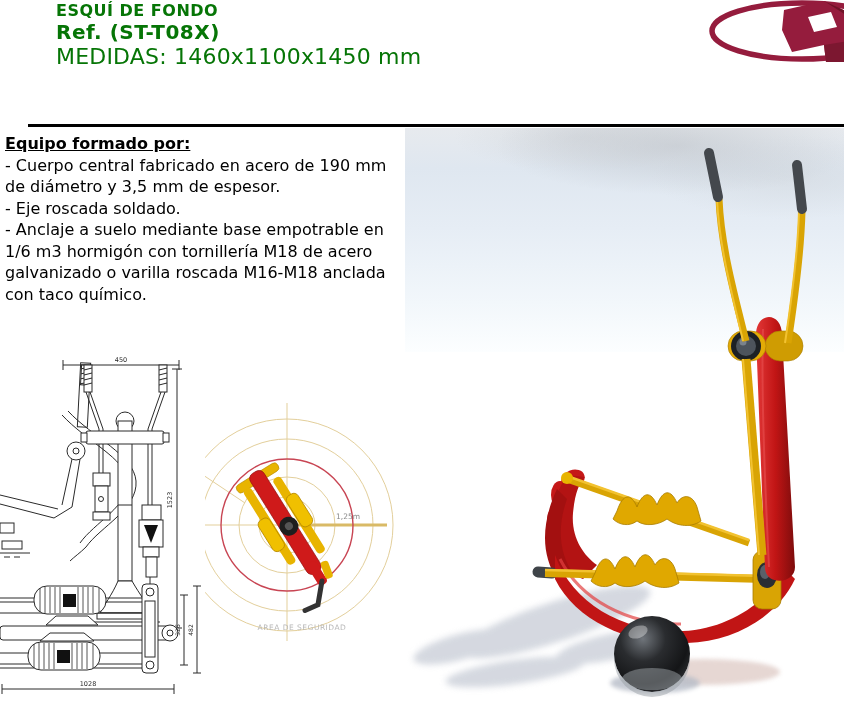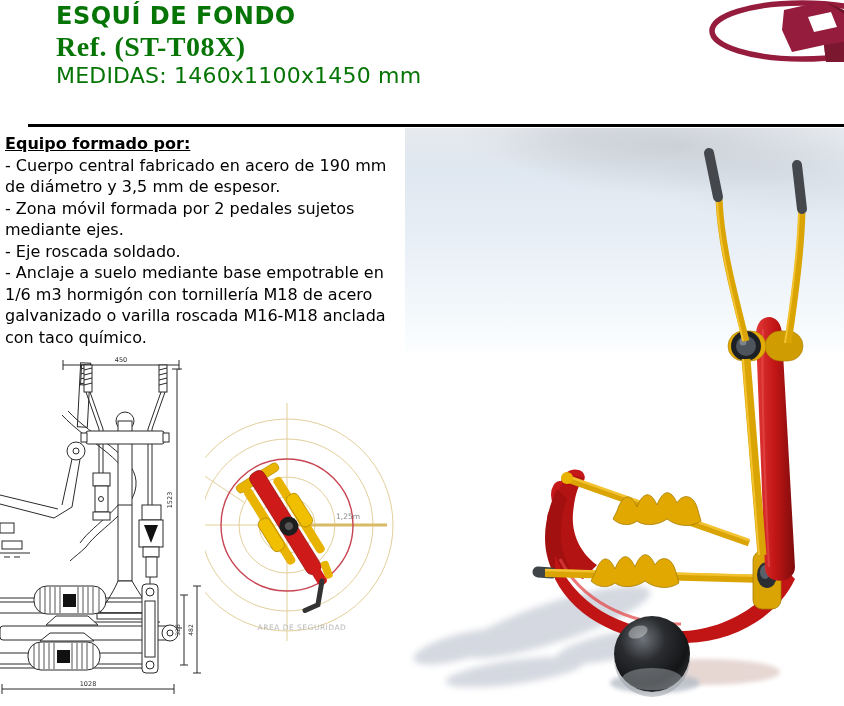--- a/index.html
+++ b/index.html
@@ -1,21 +1,21 @@
 <!DOCTYPE html>
 <html><head>
 <meta charset="utf-8">
 <style>
   html,body{margin:0;padding:0;background:#fff;}
   .page{position:relative;width:844px;height:706px;background:#ffffff;overflow:hidden;
         font-family:"DejaVu Sans","Liberation Sans",sans-serif;}
   
   .title-block{position:absolute;left:56px;top:2px;color:#067506;line-height:1.18;}
-  .title-line1{font-size:24px;font-weight:bold;letter-spacing:.5px;}
-  .title-line2{font-size:28px;font-weight:bold;letter-spacing:.5px;font-family:Liberation Serif, serif;}
+  .title-line1{font-size:16px;font-weight:bold;letter-spacing:.5px;}
+  .title-line2{font-size:20px;font-weight:bold;letter-spacing:.5px;}
   .title-line3{font-size:22px;font-weight:normal;letter-spacing:.2px;}
   .logo-box{position:absolute;top:0;right:0;width:150px;height:70px;overflow:hidden;}
   .rule{position:absolute;left:28px;top:124px;width:816px;height:3px;background:#000;}
   
   .desc{position:absolute;left:5px;top:133px;width:402px;color:#000;font-size:16px;line-height:21.5px;}
   .desc-heading{font-weight:bold;text-decoration:underline;margin:0 0 1px 0;}
   .desc p{margin:0;}
   
   .drawings{position:absolute;left:0;top:355px;width:215px;height:351px;}
   .safety{position:absolute;left:205px;top:403px;width:205px;height:253px;}
@@ -50,21 +50,20 @@
       <path fill="#6f1428" d="M130,1 L154,12 L160,34 L160,20 Z"></path>
       <path fill="#7c1730" d="M130,45 L160,40 L160,62 L132,62 Z"></path>
     </svg>
   </div>
 
   <div class="rule"></div>
 
   <div class="desc">
     <p class="desc-heading">Equipo formado por:</p>
     <p>- Cuerpo central fabricado en acero de 190 mm de diámetro y 3,5 mm de espesor.</p>
-    <p>- Zona móvil formada por 2 pedales sujetos mediante ejes.</p>
     <p>- Eje roscada soldado.</p>
     <p>- Anclaje a suelo mediante base empotrable en 1/6 m3 hormigón con tornillería M18 de acero galvanizado o varilla roscada M16-M18 anclada con taco químico.</p>
   </div>
 
   <div class="drawings">
     <svg width="215" height="351" viewBox="0 0 215 351" fill="none" stroke="#2a2a2a" stroke-width="1">
 
       <g>
         <g transform="rotate(3 84 40)">
           <rect x="79" y="8" width="10" height="64" fill="#fff"></rect>

